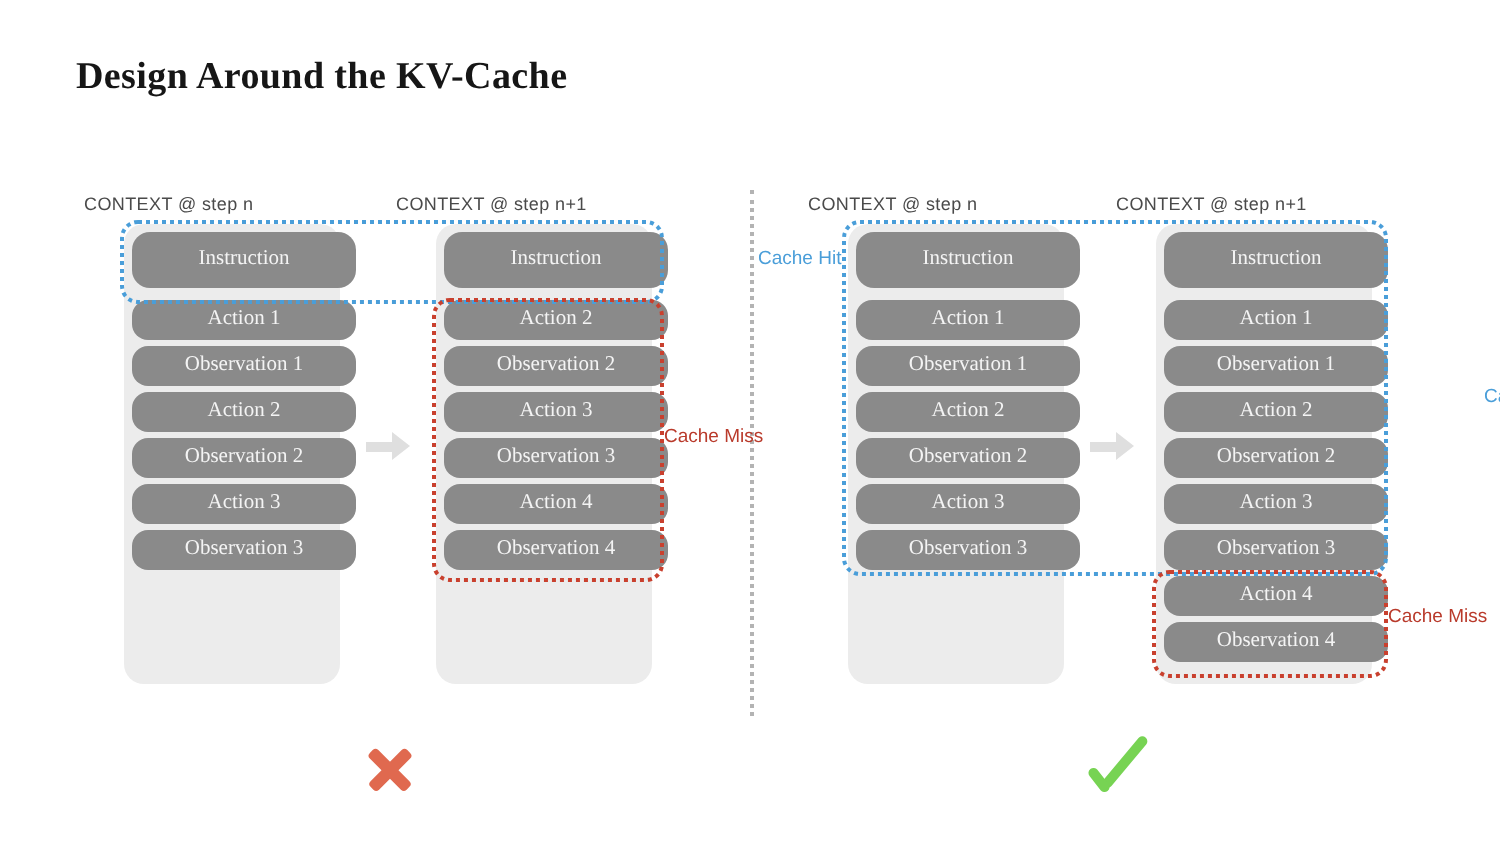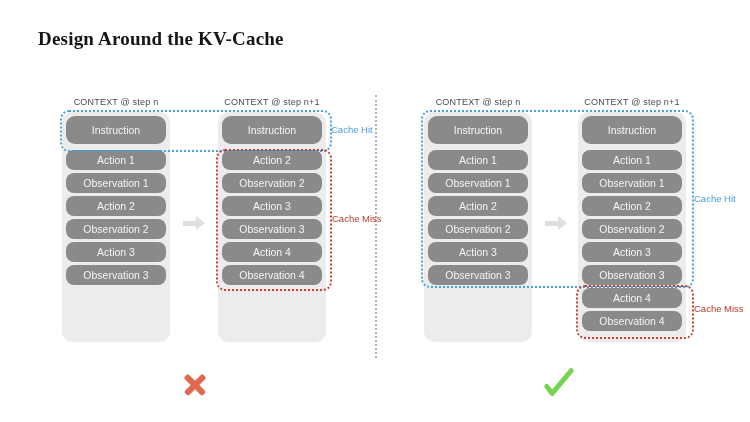--- a/index.html
+++ b/index.html
@@ -11,38 +11,38 @@
     position:absolute;left:38px;top:28px;margin:0;
     font-family:"Liberation Serif","DejaVu Serif",serif;
     font-size:19px;font-weight:bold;color:#161616;letter-spacing:.2px;
   }
   .divider{
     position:absolute;left:375px;top:95px;height:263px;width:0;
     border-left:2px dotted #b3b3b3;
   }
   .col{position:absolute;top:97px;width:108px;height:250px;}
   .col-header{
-    position:absolute;top:0;left:-20px;right:-20px;text-align:center;
+    position:absolute;top:0;left:-20px;right:-20px;
     font-size:9px;color:#4a4a4a;letter-spacing:.2px;
   }
   .container{
     position:absolute;top:15px;left:0;width:108px;height:230px;
     background:#ececec;border-radius:10px;
   }
   .ctx-box{
-    position:absolute;left:4px;width:100px;background:#8a8a8a;border-radius:8px;
+    position:absolute;left:4px;width:112px;background:#8a8a8a;border-radius:8px;
     color:#f4f4f4;text-align:center;
-    font-family:Liberation Sans, sans-serif;font-size:10.5px;
+    font-family:Liberation Serif, serif;font-size:10.5px;
   }
   .ctx-box.instruction{border-radius:9px;}
   .overlay{position:absolute;border-radius:9px;pointer-events:none;}
   .overlay.blue{border:2px dotted #4a9ed9;}
   .overlay.red{border:2px dotted #c9402e;}
   .cache-label{position:absolute;font-size:9.5px;white-space:nowrap;}
-  .cache-label.hit{color:#4a9ed9;}
+  .cache-label.hit{color:#4a9ed9;margin-left:48px;}
   .cache-label.miss{color:#b93a2b;}
   .arrow{position:absolute;width:22px;height:15px;}
   .arrow .stem{position:absolute;left:0;top:5px;width:13px;height:5px;background:#dfdfdf;}
   .arrow .head{position:absolute;left:13px;top:0;width:0;height:0;
     border-left:9px solid #dfdfdf;border-top:7.5px solid transparent;border-bottom:7.5px solid transparent;}
   .cross{position:absolute;left:183px;top:372px;width:24px;height:24px;}
   .cross .bar{position:absolute;left:-1px;top:9.5px;width:26px;height:5.5px;background:#e0694f;border-radius:2px;}
   .cross .b1{transform:rotate(45deg);}
   .cross .b2{transform:rotate(-45deg);}
   .check{position:absolute;left:543px;top:366px;width:32px;height:32px;}

